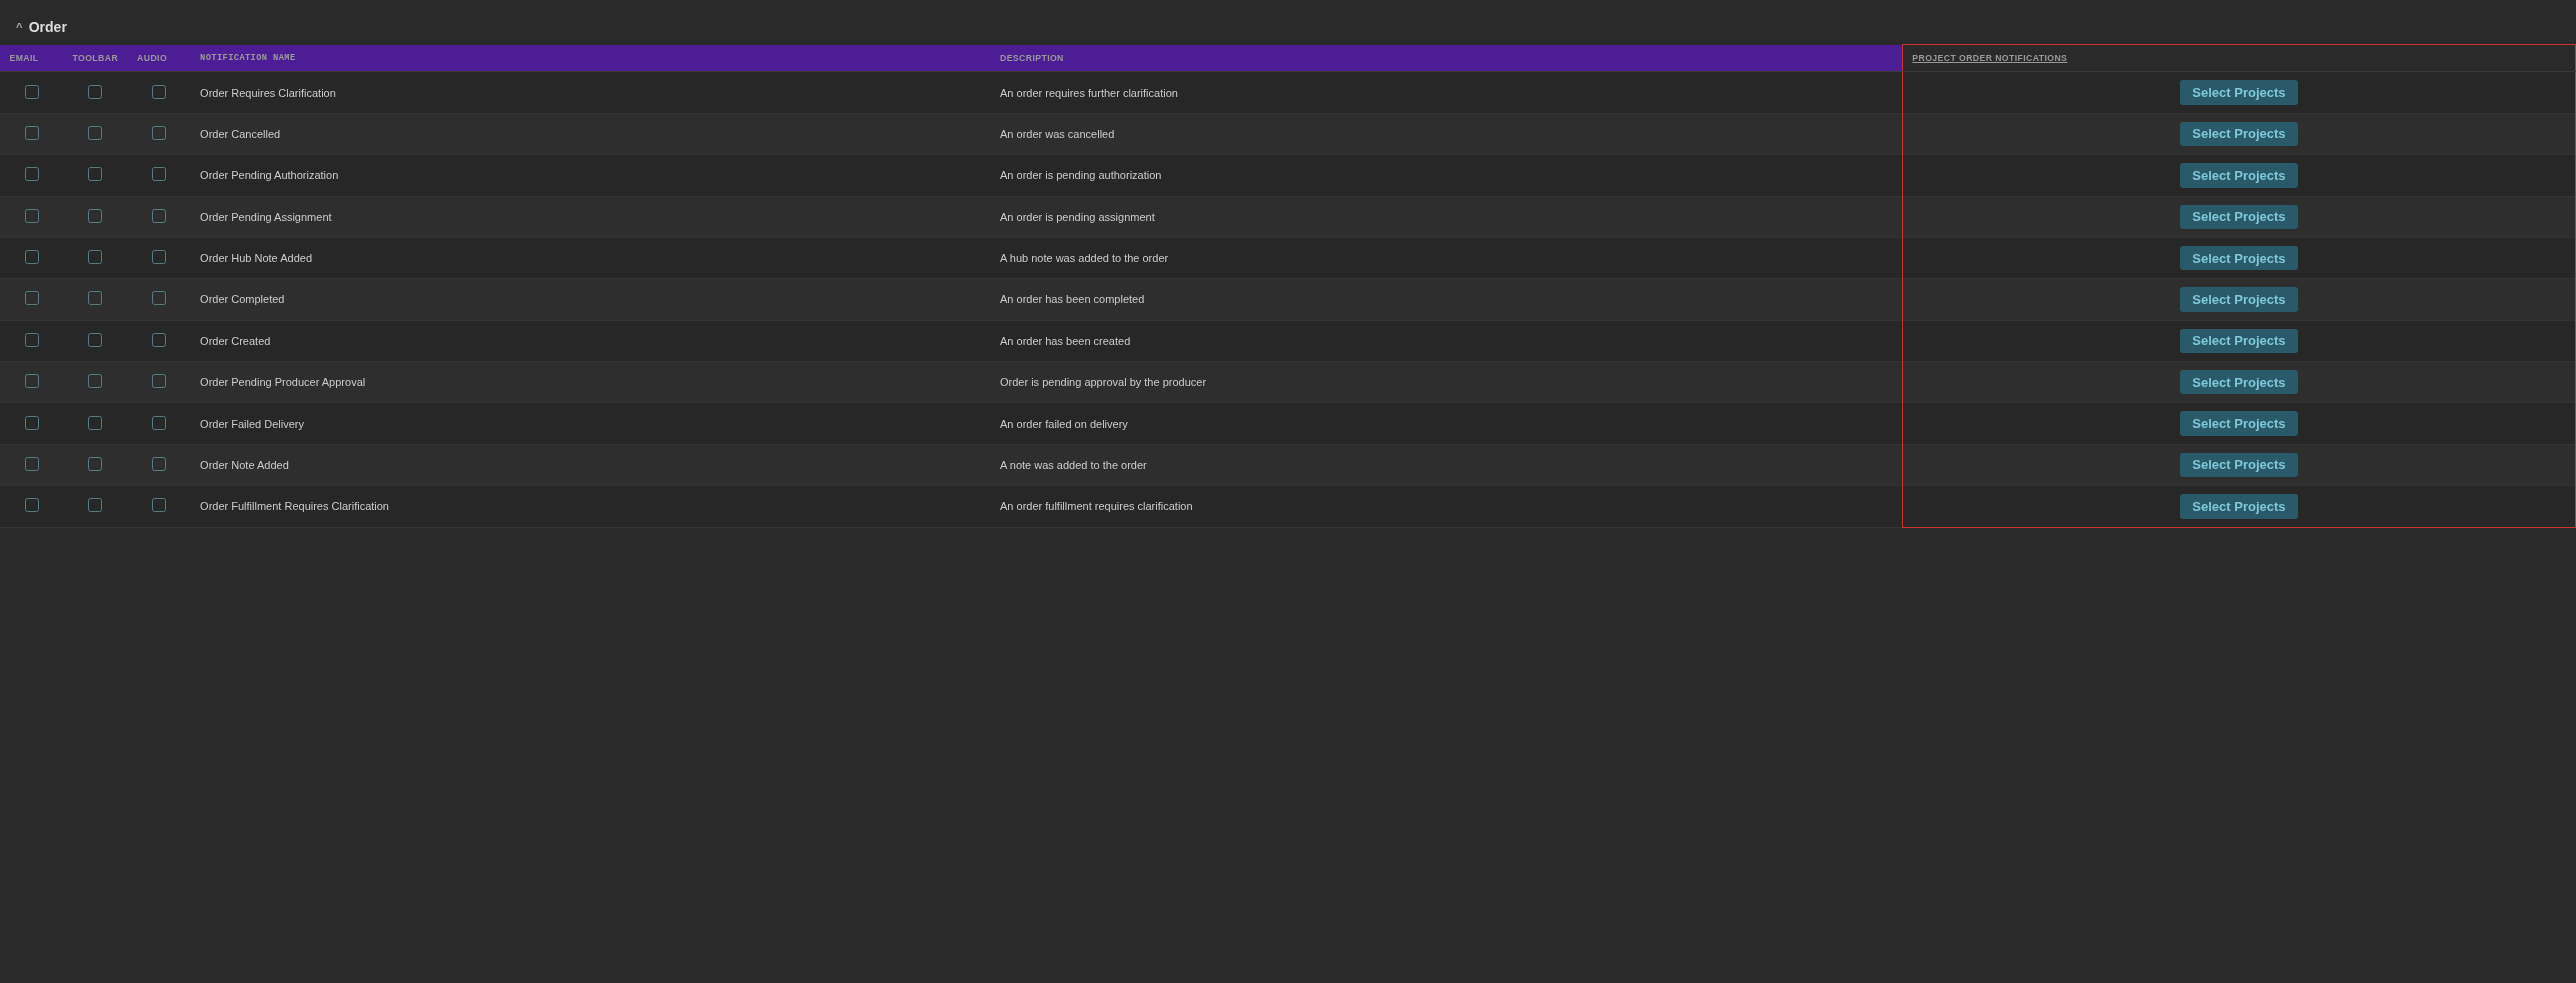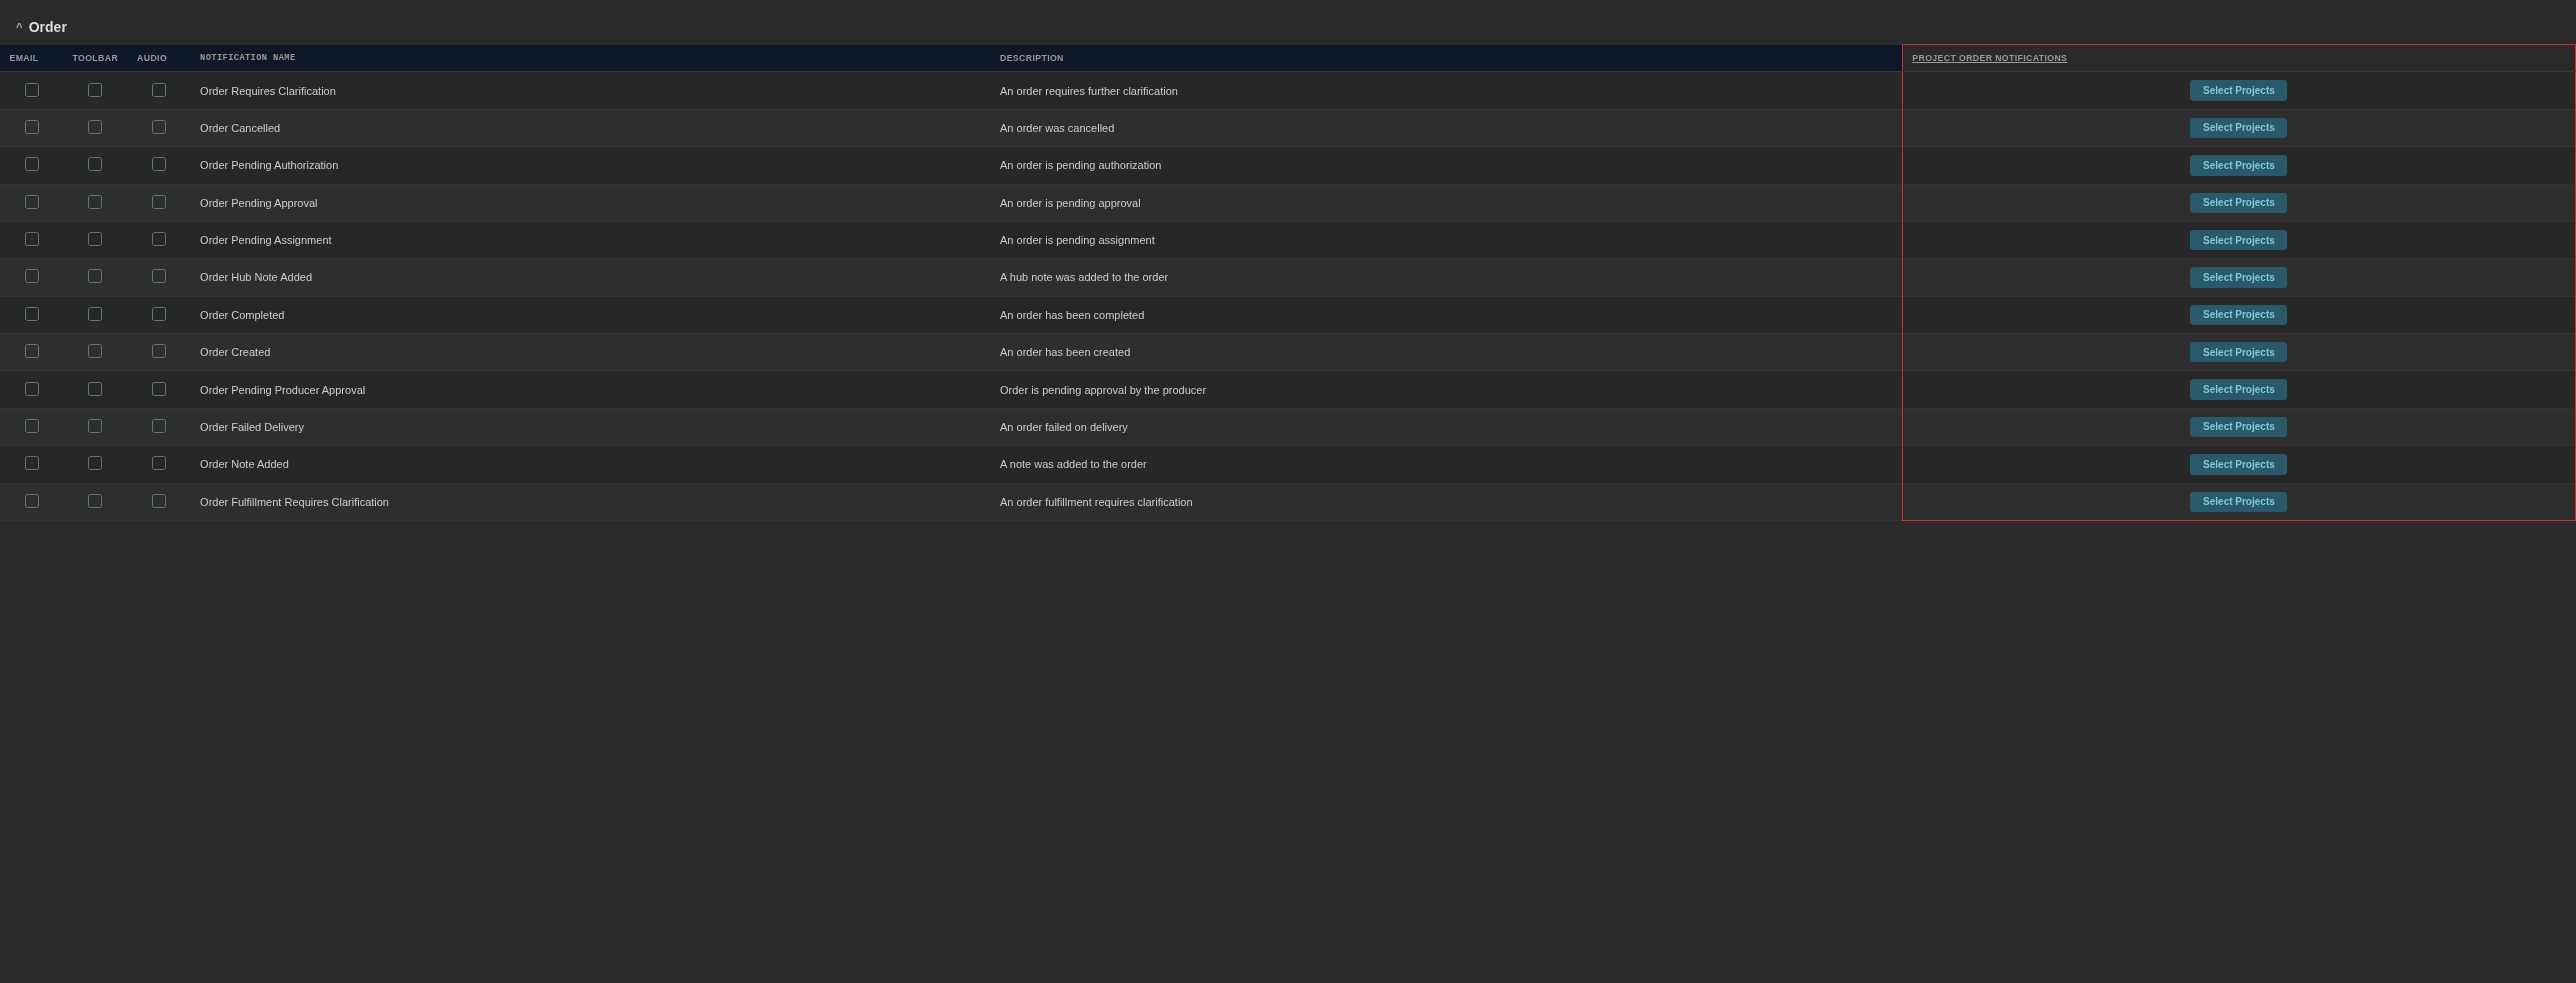--- a/index.html
+++ b/index.html
@@ -34,21 +34,21 @@
       font-size: 11px;
       color: #aaaaaa;
     }
 
     .table-wrapper {
       width: 100%;
       border-collapse: collapse;
     }
 
     .table-wrapper thead tr {
-      background-color: #0f172a;
+      background-color: #4c1d95;
     }
 
     .table-wrapper th {
       padding: 8px 9.5px;
       font-size: 8.7px;
       font-weight: 700;
       text-transform: uppercase;
       color: #999999;
       letter-spacing: 0.4px;
       text-align: left;
@@ -118,21 +118,21 @@
     .td-project-last {
       border-bottom: 1.6px solid #cc3333;
     }
 
     .select-projects-btn {
       background-color: #2a5a6a;
       color: #7ec8d8;
       border: none;
       border-radius: 3.2px;
       padding: 4.7px 12.6px;
-      font-size: 10px;
+      font-size: 13px;
       font-weight: 600;
       cursor: pointer;
       white-space: nowrap;
     }
 
     .project-header-cell {
       border: 1.6px solid #cc3333;
       border-bottom: none;
       text-align: center;
       text-decoration: underline;
@@ -181,28 +181,20 @@
           <td class="td-checkbox"><span class="checkbox-box"></span></td>
           <td class="td-checkbox"><span class="checkbox-box"></span></td>
           <td>Order Pending Authorization</td>
           <td>An order is pending authorization</td>
           <td class="td-project"><button class="select-projects-btn">Select Projects</button></td>
         </tr>
         <tr>
           <td class="td-checkbox"><span class="checkbox-box"></span></td>
           <td class="td-checkbox"><span class="checkbox-box"></span></td>
           <td class="td-checkbox"><span class="checkbox-box"></span></td>
-          <td>Order Pending Approval</td>
-          <td>An order is pending approval</td>
-          <td class="td-project"><button class="select-projects-btn">Select Projects</button></td>
-        </tr>
-        <tr>
-          <td class="td-checkbox"><span class="checkbox-box"></span></td>
-          <td class="td-checkbox"><span class="checkbox-box"></span></td>
-          <td class="td-checkbox"><span class="checkbox-box"></span></td>
           <td>Order Pending Assignment</td>
           <td>An order is pending assignment</td>
           <td class="td-project"><button class="select-projects-btn">Select Projects</button></td>
         </tr>
         <tr>
           <td class="td-checkbox"><span class="checkbox-box"></span></td>
           <td class="td-checkbox"><span class="checkbox-box"></span></td>
           <td class="td-checkbox"><span class="checkbox-box"></span></td>
           <td>Order Hub Note Added</td>
           <td>A hub note was added to the order</td>

